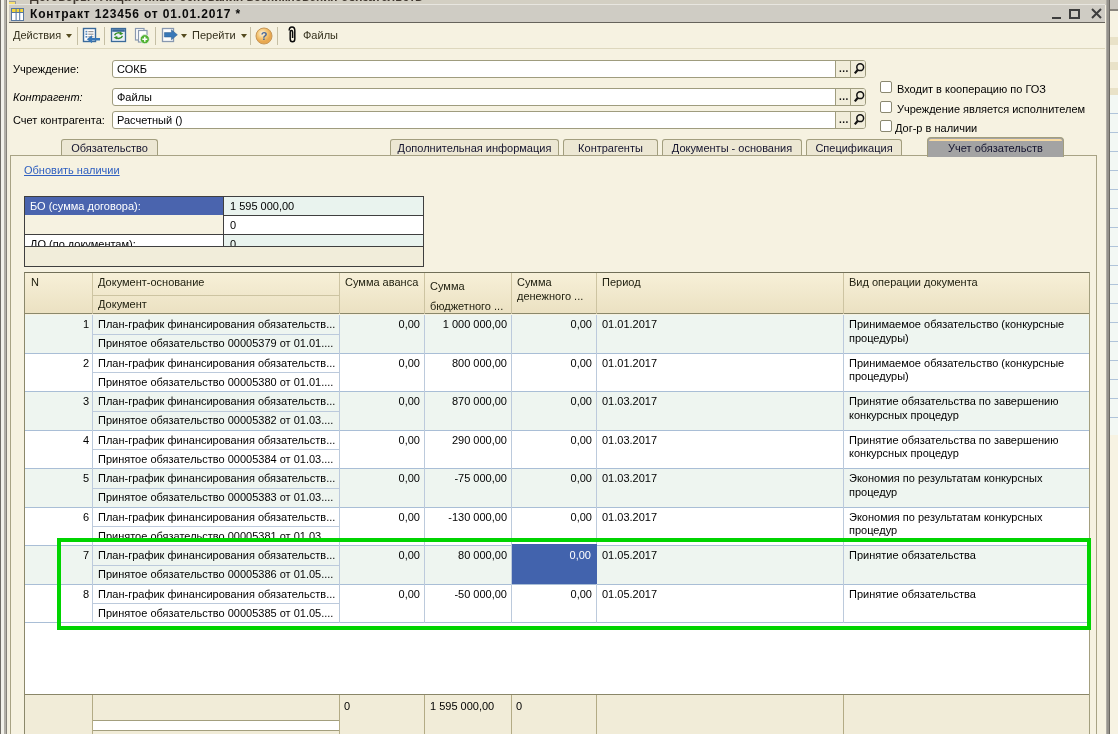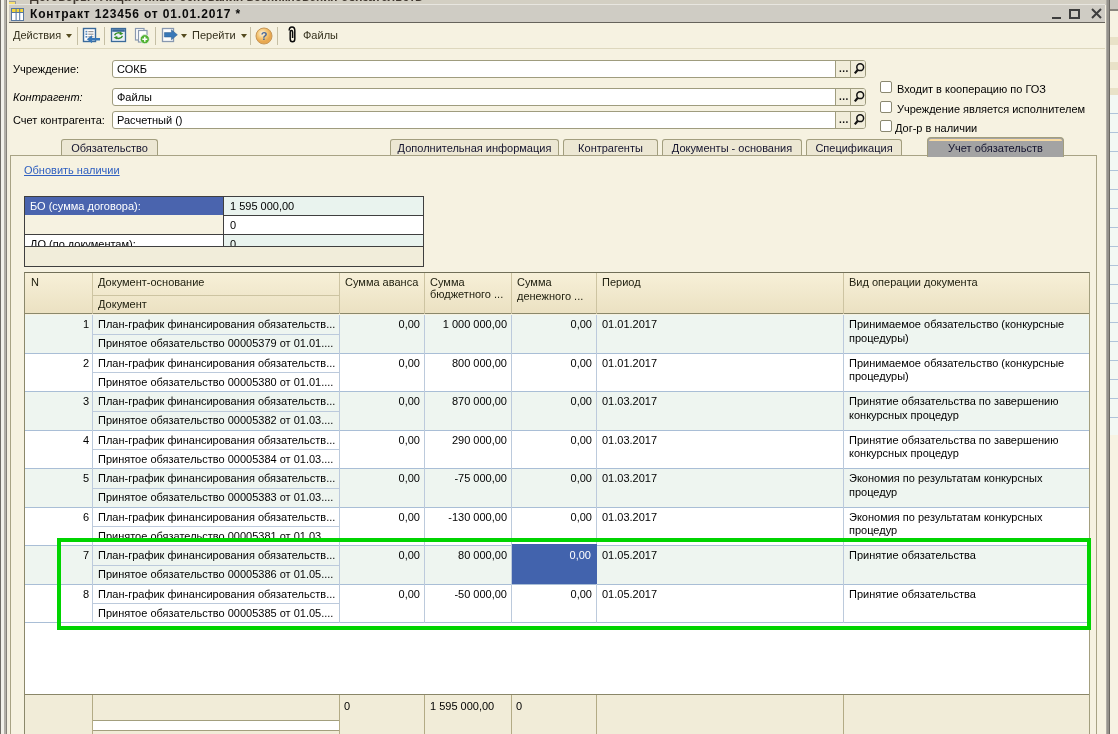--- a/index.html
+++ b/index.html
@@ -196,21 +196,21 @@
   </div>
 
   <div class="abs" id="maintbl" style="left:15px;top:248px;width:1066px;height:462px;border-top:1px solid #716f58;border-left:1px solid #8b886b;border-right:1px solid #a39f7e;">
 
     <div class="abs" style="left:0;top:0;width:1064px;height:41px;background:linear-gradient(#f7f0d8,#ebe1c2);border-bottom:1px solid #8b886b;">
       <div class="hdrtxt" style="left:6px;">N</div>
       <div class="hdrtxt" style="left:73px;">Документ-основание</div>
       <div class="abs" style="left:67px;top:22px;width:247px;height:1px;background:#cdc4a2;"></div>
       <div class="hdrtxt" style="left:73px;top:25px;">Документ</div>
       <div class="hdrtxt" style="left:320px;">Сумма аванса</div>
-      <div class="hdrtxt" style="left:405px;width:82px;line-height:12px;">Сумма бюджетного ...</div>
+      <div class="hdrtxt" style="left:405px;width:82px;line-height:20px;">Сумма бюджетного ...</div>
       <div class="hdrtxt" style="left:492px;width:82px;line-height:13.5px;">Сумма денежного ...</div>
       <div class="hdrtxt" style="left:577px;">Период</div>
       <div class="hdrtxt" style="left:824px;">Вид операции документа</div>
       <div class="abs hv" style="left:67px;"></div>
       <div class="abs hv" style="left:313.5px;"></div>
       <div class="abs hv" style="left:399px;"></div>
       <div class="abs hv" style="left:486px;"></div>
       <div class="abs hv" style="left:571px;"></div>
       <div class="abs hv" style="left:817.5px;"></div>
     </div>

